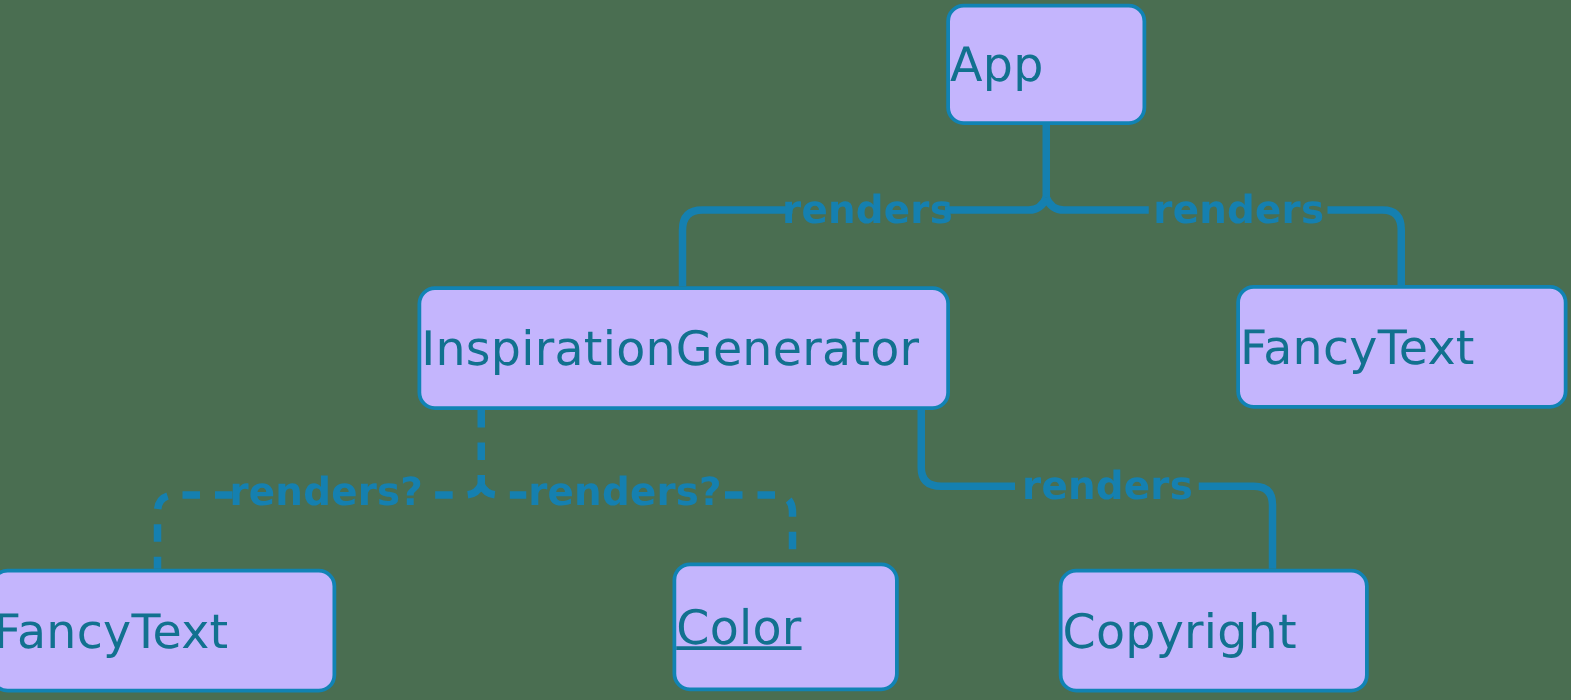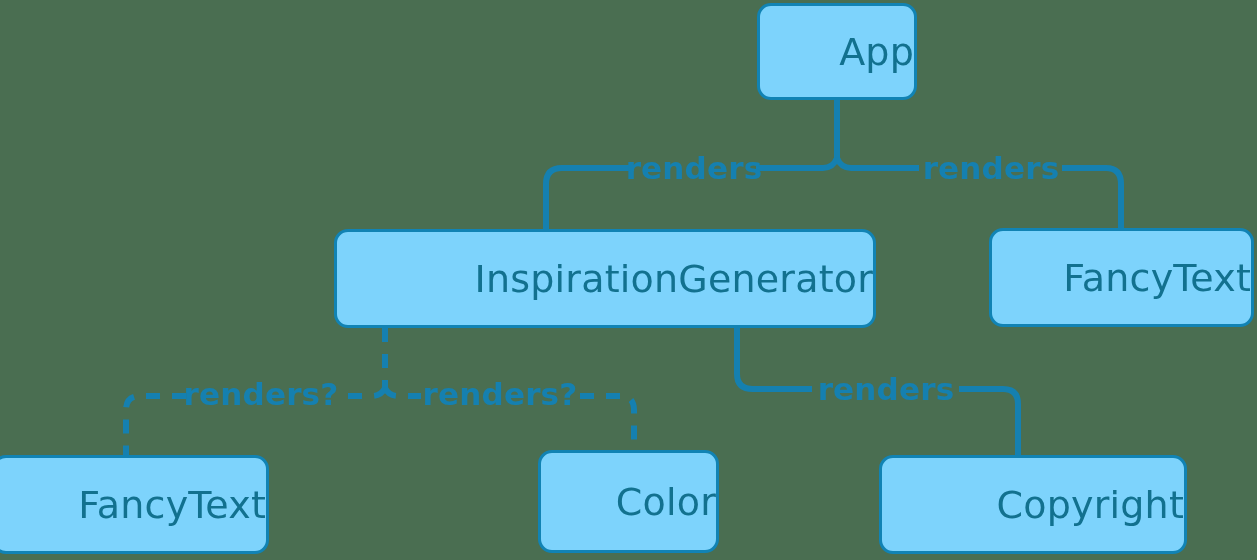--- a/index.html
+++ b/index.html
@@ -24,26 +24,26 @@
     position: absolute;
     left: 0;
     top: 0;
     width: 1257px;
     height: 560px;
     pointer-events: none;
   }
   .node {
     position: absolute;
     box-sizing: border-box;
-    background: #7dd3fc;
+    background: #c4b5fd;
     border: 3px solid #1183b4;
     border-radius: 14px;
     display: flex;
     align-items: center;
-    justify-content: flex-end;
+    justify-content: flex-start;
     color: #12718f;
     font-size: 38px;
     letter-spacing: 0.2px;
     white-space: nowrap;
   }
   .node-label {
     color: #12718f;
     line-height: 1;
   }
   .edge-label {
@@ -86,33 +86,33 @@
   <div class="edge-label" style="left:694px; top:168px;">renders</div>
   <div class="edge-label" style="left:991px; top:168px;">renders</div>
   <div class="edge-label" style="left:261px; top:394px;">renders?</div>
   <div class="edge-label" style="left:500px; top:394px;">renders?</div>
   <div class="edge-label" style="left:886px; top:389px;">renders</div>
 
   <div class="node" style="left:757px; top:3px; width:160px; height:97px;">
     <span class="node-label">App</span>
   </div>
 
-  <div class="node" style="left:334px; top:229px; width:542px; height:99px;">
+  <div class="node" style="left:334px; top:229px; width:426px; height:99px;">
     <span class="node-label">InspirationGenerator</span>
   </div>
 
   <div class="node" style="left:989px; top:228px; width:265px; height:99px;">
     <span class="node-label">FancyText</span>
   </div>
 
   <div class="node" style="left:-8px; top:455px; width:277px; height:99px;">
     <span class="node-label">FancyText</span>
   </div>
 
-  <div class="node" style="left:538px; top:450px; width:181px; height:103px;">
+  <div class="node" style="left:538px; top:450px; width:181px; height:103px;text-decoration:underline;">
     <span class="node-label">Color</span>
   </div>
 
-  <div class="node" style="left:879px; top:455px; width:308px; height:99px;">
+  <div class="node" style="left:847px; top:455px; width:248px; height:99px;">
     <span class="node-label">Copyright</span>
   </div>
 
 </div>
 
 </body></html>

